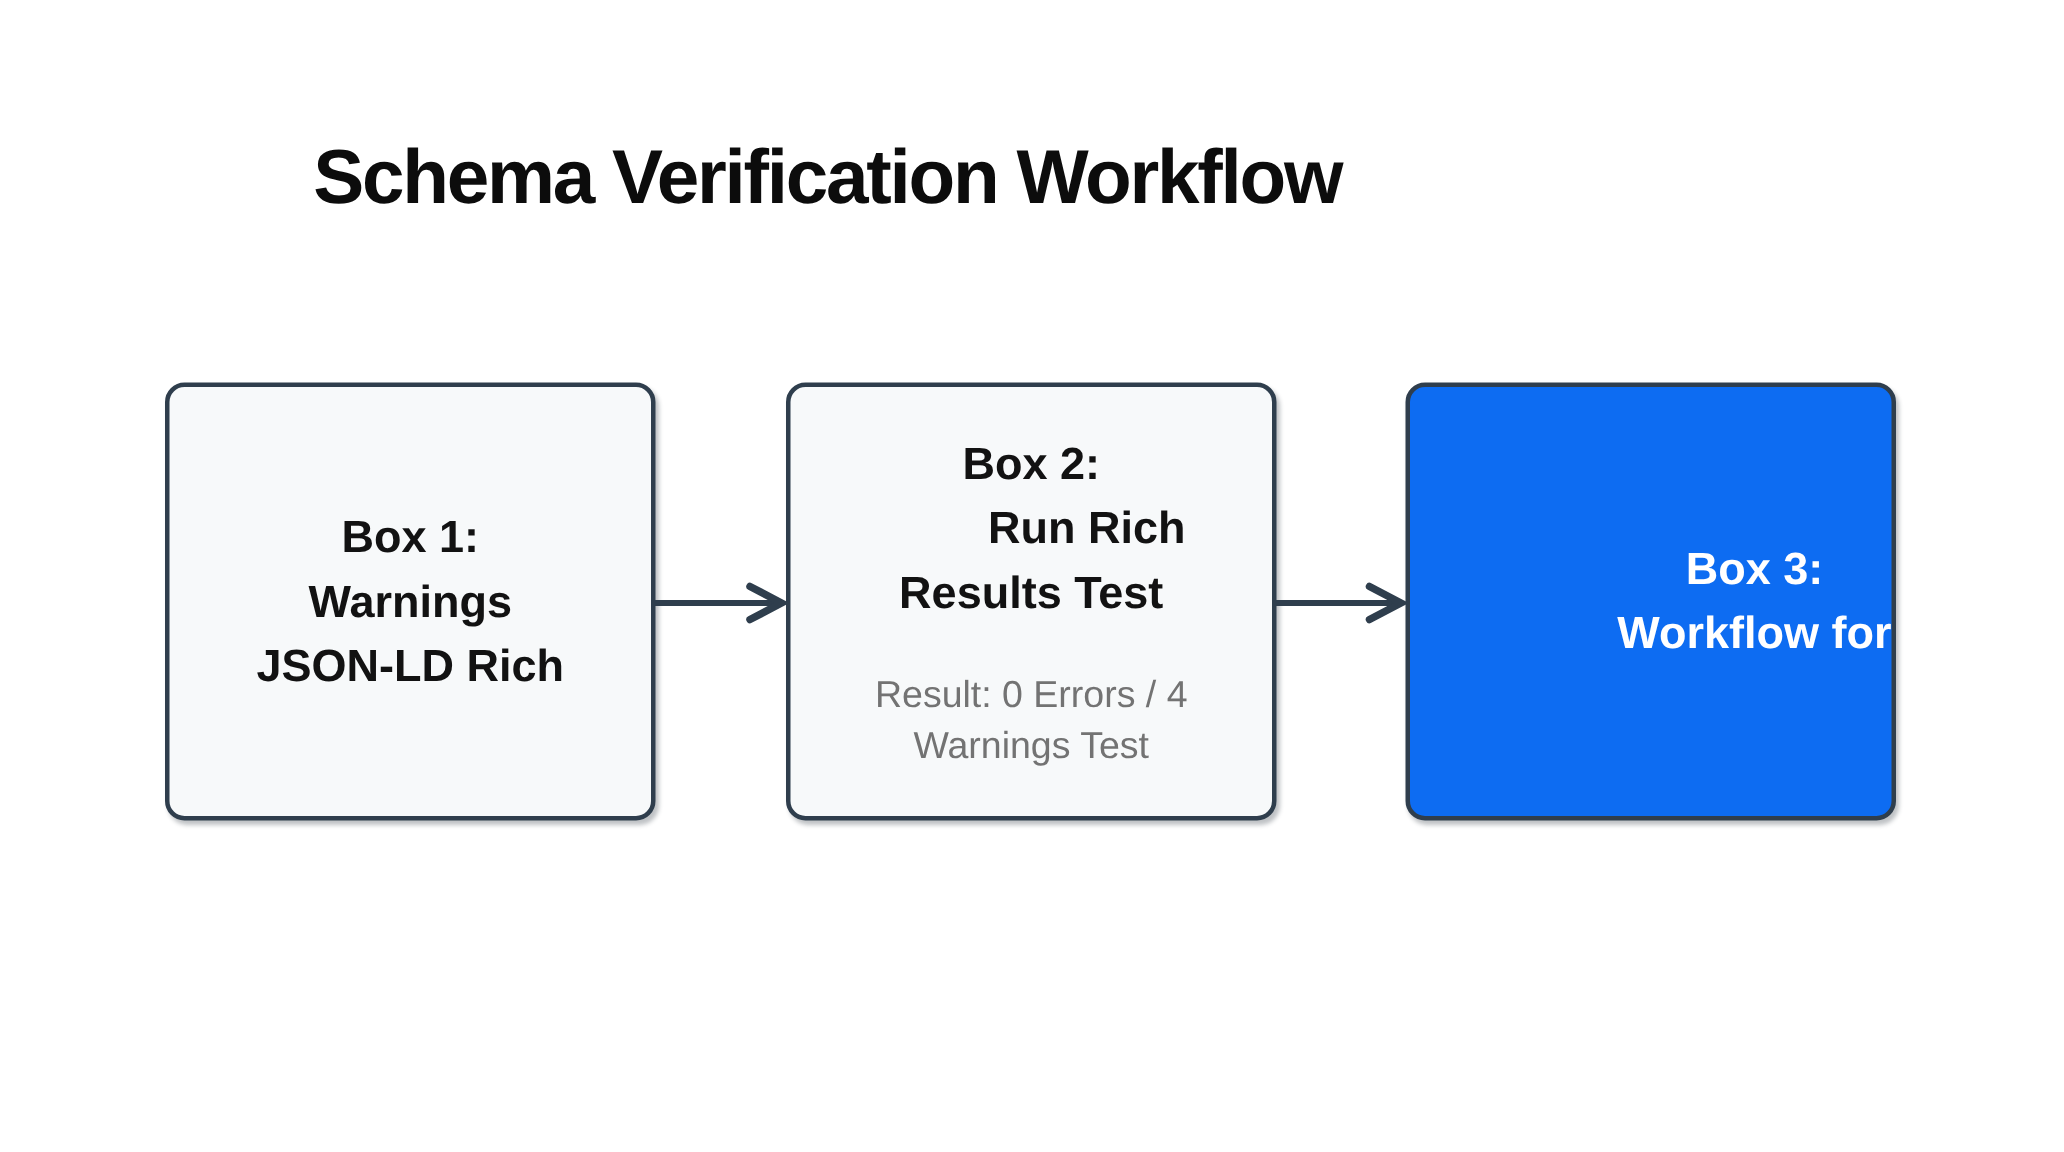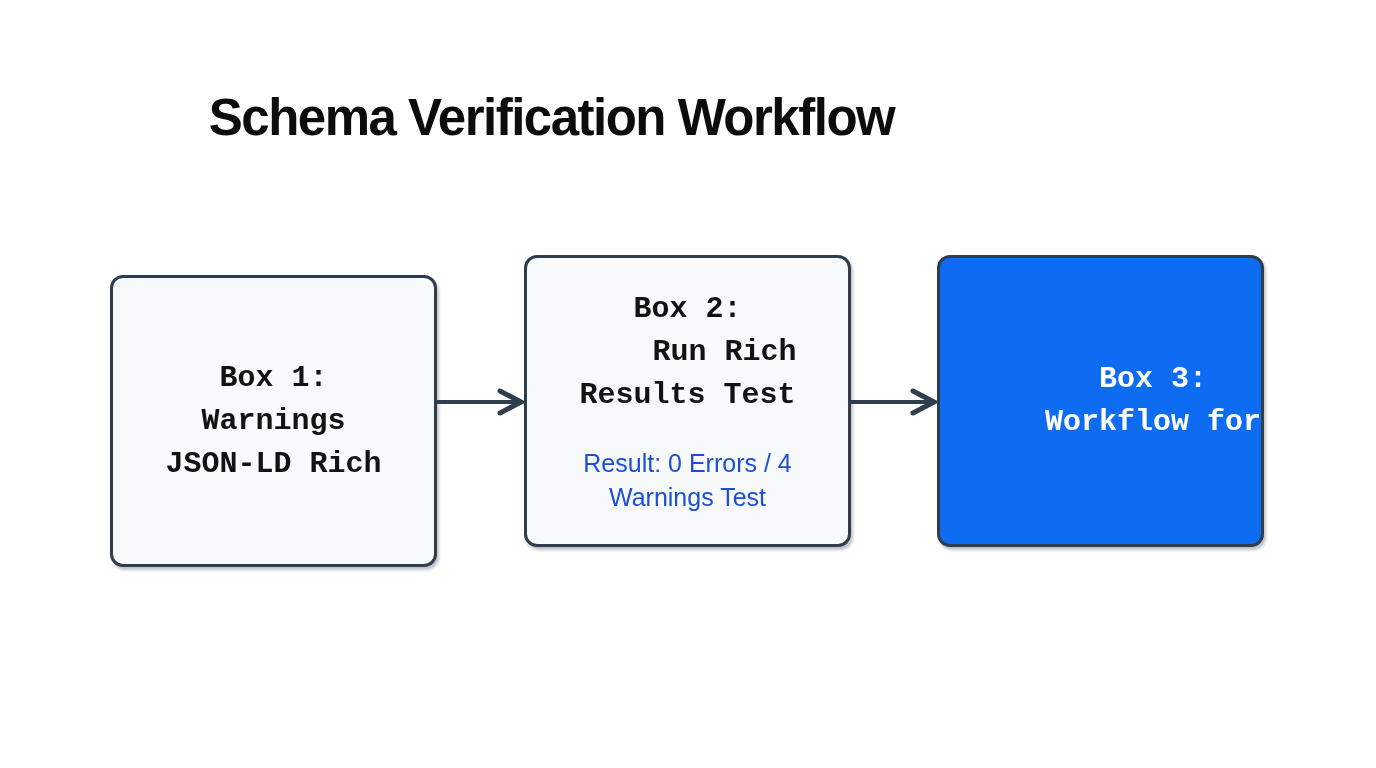--- a/index.html
+++ b/index.html
@@ -30,30 +30,30 @@
     border-radius:13px;
     box-shadow:2px 3px 3px rgba(25,35,48,0.28);
     display:flex;flex-direction:column;justify-content:center;align-items:center;
     text-align:center;
   }
   .flow-box.accent{
     background:var(--accent-blue);
     color:var(--text-light);
     align-items:flex-end;
   }
-  .box-1{left:110px;margin-top:20px;}
+  .box-1{left:110px;}
   .box-2{left:524px;}
   .box-3{left:937px;}
 
-  .box-heading{font-size:30px;font-weight:bold;line-height:43px;font-family:Liberation Mono, monospace;}
+  .box-heading{font-size:30px;font-weight:bold;line-height:43px;}
   .box-heading .line{display:block;}
   .box-heading .line.indent{transform:translateX(37px);}
   .box-subtext{
     margin-top:29px;
-    font-size:25px;font-weight:normal;line-height:34px;color:#1d4ed8;
+    font-size:25px;font-weight:normal;line-height:34px;color:#737373;
   }
   .box-subtext .line{display:block;}
 
   .flow-arrow{position:absolute;top:388px;height:28px;}
   .arrow-1{left:436px;width:89px;}
   .arrow-2{left:850px;width:88px;}
   .flow-arrow svg{display:block;width:100%;height:100%;}
 </style>
 </head>
 <body>

